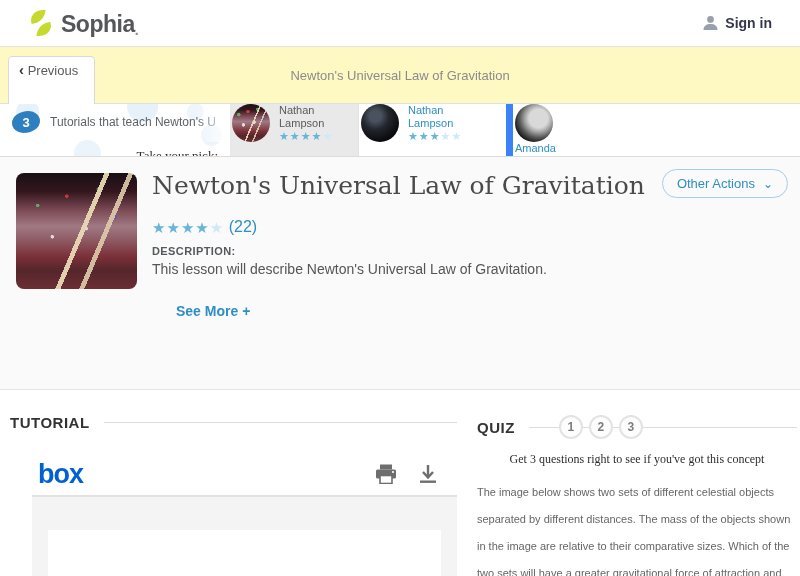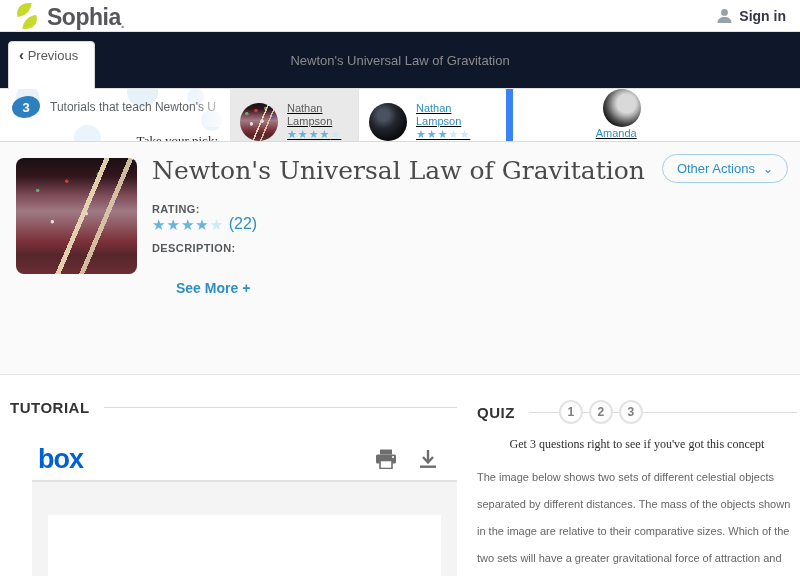--- a/index.html
+++ b/index.html
@@ -1,32 +1,32 @@
 <!DOCTYPE html>
 <html><head>
 <meta charset="utf-8">
 <style>
   * { margin:0; padding:0; box-sizing:border-box; }
   html,body { width:800px; height:576px; overflow:hidden; background:#fff;
     font-family:"Liberation Sans", sans-serif; }
 
   
-  .topbar { height:32px; background:#fff; border-bottom:1px solid #e3e3e3;
-    display:flex; align-items:center; padding:0 14px; }
+  .topbar { height:47px; background:#fff; border-bottom:1px solid #e3e3e3;
+    display:flex; align-items:center; padding:0 28px; }
   .brand { display:flex; align-items:flex-end; cursor:pointer; }
   .brand-mark { width:26px; height:30px; margin-right:7px; }
   .brand-name { font-size:23px; font-weight:bold; color:#55565a; letter-spacing:-0.5px; line-height:28px; }
   .brand-dot { font-size:14px; color:#8a8c90; font-weight:bold; }
   .spacer { flex:1; }
   .signin { display:flex; align-items:center; cursor:pointer; }
   .signin svg { margin-right:7px; }
   .signin-label { font-size:14px; font-weight:bold; color:#35364a; }
 
   
-  .lessonnav { height:57px; background:#0f172a; border-bottom:1px solid #e0e0e0;
+  .lessonnav { height:57px; background:#fef9c3; border-bottom:1px solid #e0e0e0;
     position:relative; display:flex; align-items:center; justify-content:center; }
   .nav-title { font-size:13px; color:#8b8b8b; }
   .navbtn { position:absolute; top:9px; background:#fff; border:1px solid #d9d9d9;
     border-radius:4px; padding:4px 10px; font-size:13px; line-height:17px; cursor:pointer; }
   .navbtn-prev { left:8px; text-align:left; }
   .navbtn-next { right:8px; text-align:right; }
   .navbtn .dir { color:#5a5a5a; }
   .navbtn .dest { color:#2d8fc3;margin-top:48px; }
   .chev { font-weight:bold; color:#3a3a3a; font-size:15px; }
 
@@ -43,21 +43,21 @@
   .promo-row { display:flex; align-items:center; }
   .count-badge { width:28px; height:22px; background:#2d7fc0; color:#fff; font-size:13px;
     font-weight:bold; display:flex; align-items:center; justify-content:center;
     border-radius:60% 40% 60% 40% / 55% 45% 55% 45%; flex:0 0 auto; }
   .promo-head { font-size:12px; color:#5f6368; margin-left:10px; white-space:nowrap; overflow:hidden; }
   .promo-fade { position:absolute; right:0; top:0; bottom:14px; width:34px;
     background:linear-gradient(90deg, rgba(255,255,255,0), #fff); }
   .promo-tag { font-family:cursive; font-size:13px; color:#2f2f2f; text-align:right;
     margin-top:15px; padding-right:4px; letter-spacing:0; }
 
-  .tutor-card { display:flex; align-items:flex-end; padding:0 10px; cursor:pointer; background:#fff;text-decoration:underline; }
+  .tutor-card { display:flex; align-items:flex-start; padding:0 2px; cursor:pointer; background:#fff; }
   .tutor-card.selected { background:#e9e9e9; width:128px; }
   .tutor-card.c2 { width:148px; border-left:1px solid #e3e3e3; }
   .tutor-card.c3 { width:154px; border-left:7px solid #3b82f6;flex-direction:column; }
   .picker-fill { flex:1; background:#fff; }
   .avatar { width:38px; height:38px; border-radius:50%; flex:0 0 auto; margin-right:9px; }
   .tutor-info { font-size:11px; line-height:13px; }
   .tutor-name { color:#2d8fc3; }
   .selected .tutor-name { color:#5a5a5a; }
   .stars-sm { font-size:11px; letter-spacing:1px; line-height:13px; }
   .star-f { color:#68b5da; }
@@ -198,28 +198,28 @@
 
 <div class="hero">
   <div class="thumb crowd"></div>
   <button class="other-actions">
     <span>Other Actions</span>
     <span class="caret">⌄</span>
   </button>
   <div class="hero-info">
     <h1 class="hero-title">Newton's Universal Law of Gravitation</h1>
     <div class="rating-block">
-      <div class="meta-label">RATING:</div>
       <div>
         <span class="stars-lg"><span class="star-f">★★★★</span><span class="star-e">★</span></span>
         <span class="rating-count">(22)</span>
       </div>
     </div>
     <div class="desc-block">
       <div class="meta-label">DESCRIPTION:</div>
+      <div class="desc-text">This lesson will describe Newton's Universal Law of Gravitation.</div>
     </div>
     <div class="see-more">See More +</div>
   </div>
 </div>
 
 <div class="content">
 
   <div class="col-left">
     <div class="sec-head">
       <span class="sec-title">TUTORIAL</span>

